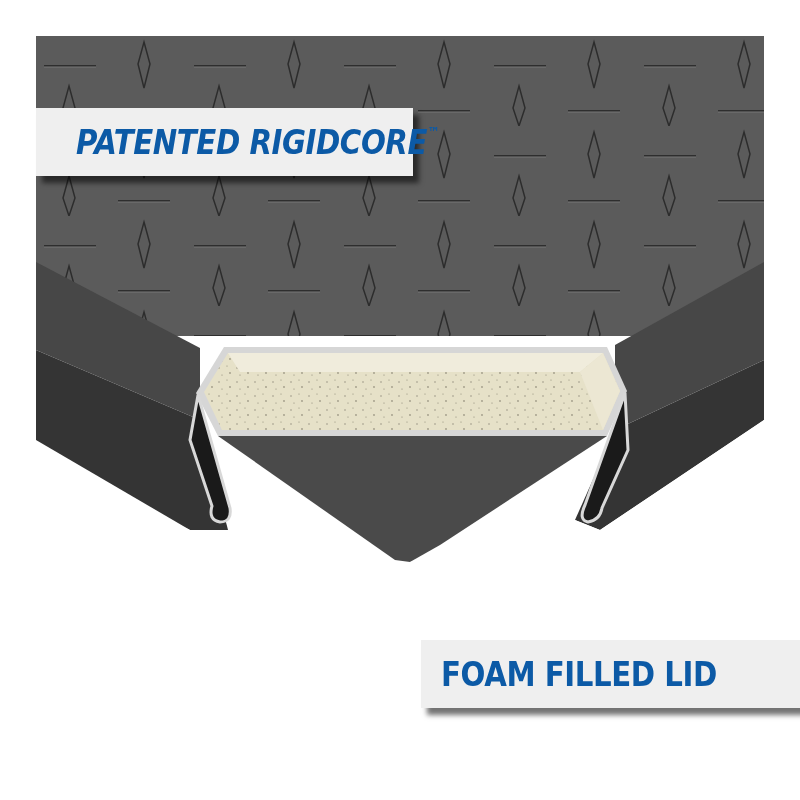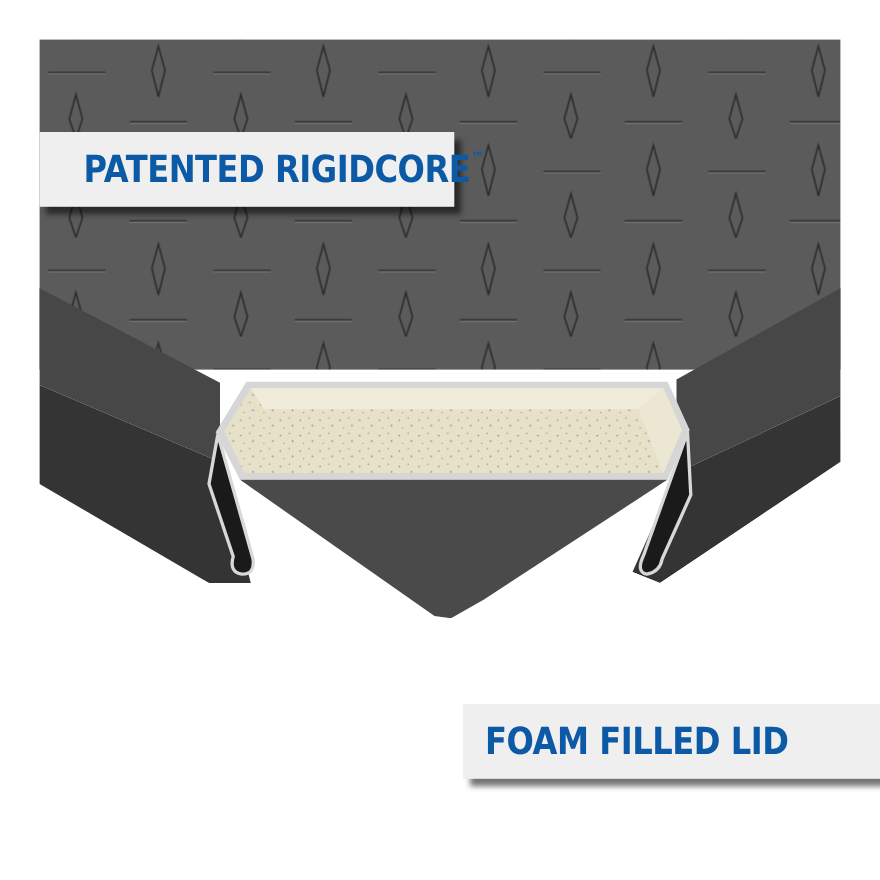--- a/index.html
+++ b/index.html
@@ -13,21 +13,21 @@
   }
   .label-text {
     font-family: "DejaVu Sans", sans-serif;
     font-weight: bold;
     color: #0c5aa6;
     letter-spacing: -0.5px;
     white-space: nowrap;
     transform: scaleX(0.86);
     transform-origin: left center;
   }
-  .label-top { left: 36px; top: 120px; width: 377px; height: 68px; }
+  .label-top { left: 36px; top: 108px; width: 377px; height: 68px; font-style: italic; }
   .label-top .label-text { font-size: 34px; margin-left: 40px; }
   .tm { font-size: 14px; vertical-align: 17px; margin-left: 1px; letter-spacing: 0; }
   .label-bottom { left: 421px; top: 640px; width: 402px; height: 68px; }
   .label-bottom .label-text { font-size: 34px; margin-left: 20px; }
 </style>
 </head>
 <body>
 
 <svg class="scene" width="800" height="800" viewBox="0 0 800 800" xmlns="http://www.w3.org/2000/svg">
   <defs>

